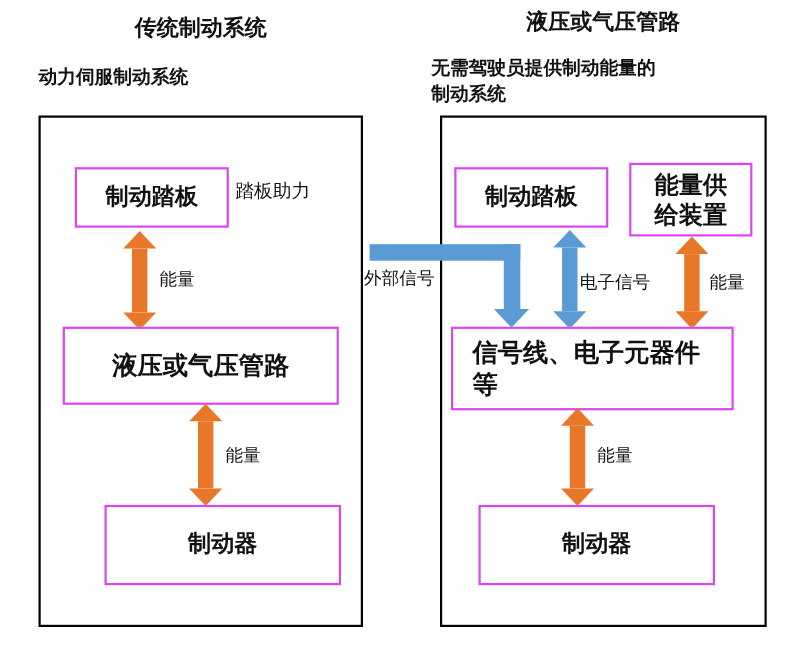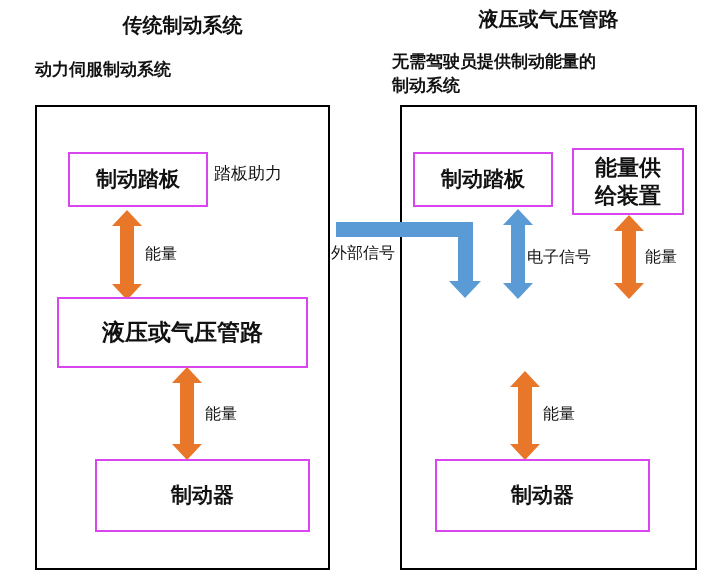--- a/index.html
+++ b/index.html
@@ -95,20 +95,23 @@
     <div class="shaft"></div>
     <div class="head down"></div>
   </div>
   <div class="lbl" style="left:645px;top:247px;">能量</div>
 
   <div class="elbow-h" style="left:336px;top:222px;width:137px;height:15px;"></div>
   <div class="elbow-v" style="left:458px;top:222px;width:15px;height:60px;"></div>
   <div class="elbow-head" style="left:449px;top:281px;"></div>
   <div class="lbl" style="left:331px;top:243px;">外部信号</div>
 
+  <div class="node" style="left:410px;top:297px;width:253px;height:72px;font-size:23px;">
+    <span class="wrapbox" style="width:218px;text-align:left;">信号线、电子元器件等</span>
+  </div>
 
   <div class="varrow orange" style="left:510px;top:371px;width:30px;height:89px;">
     <div class="head up"></div>
     <div class="shaft"></div>
     <div class="head down"></div>
   </div>
   <div class="lbl" style="left:543px;top:404px;">能量</div>
 
   <div class="node" style="left:435px;top:459px;width:211px;height:69px;font-size:21px;">制动器</div>
 

